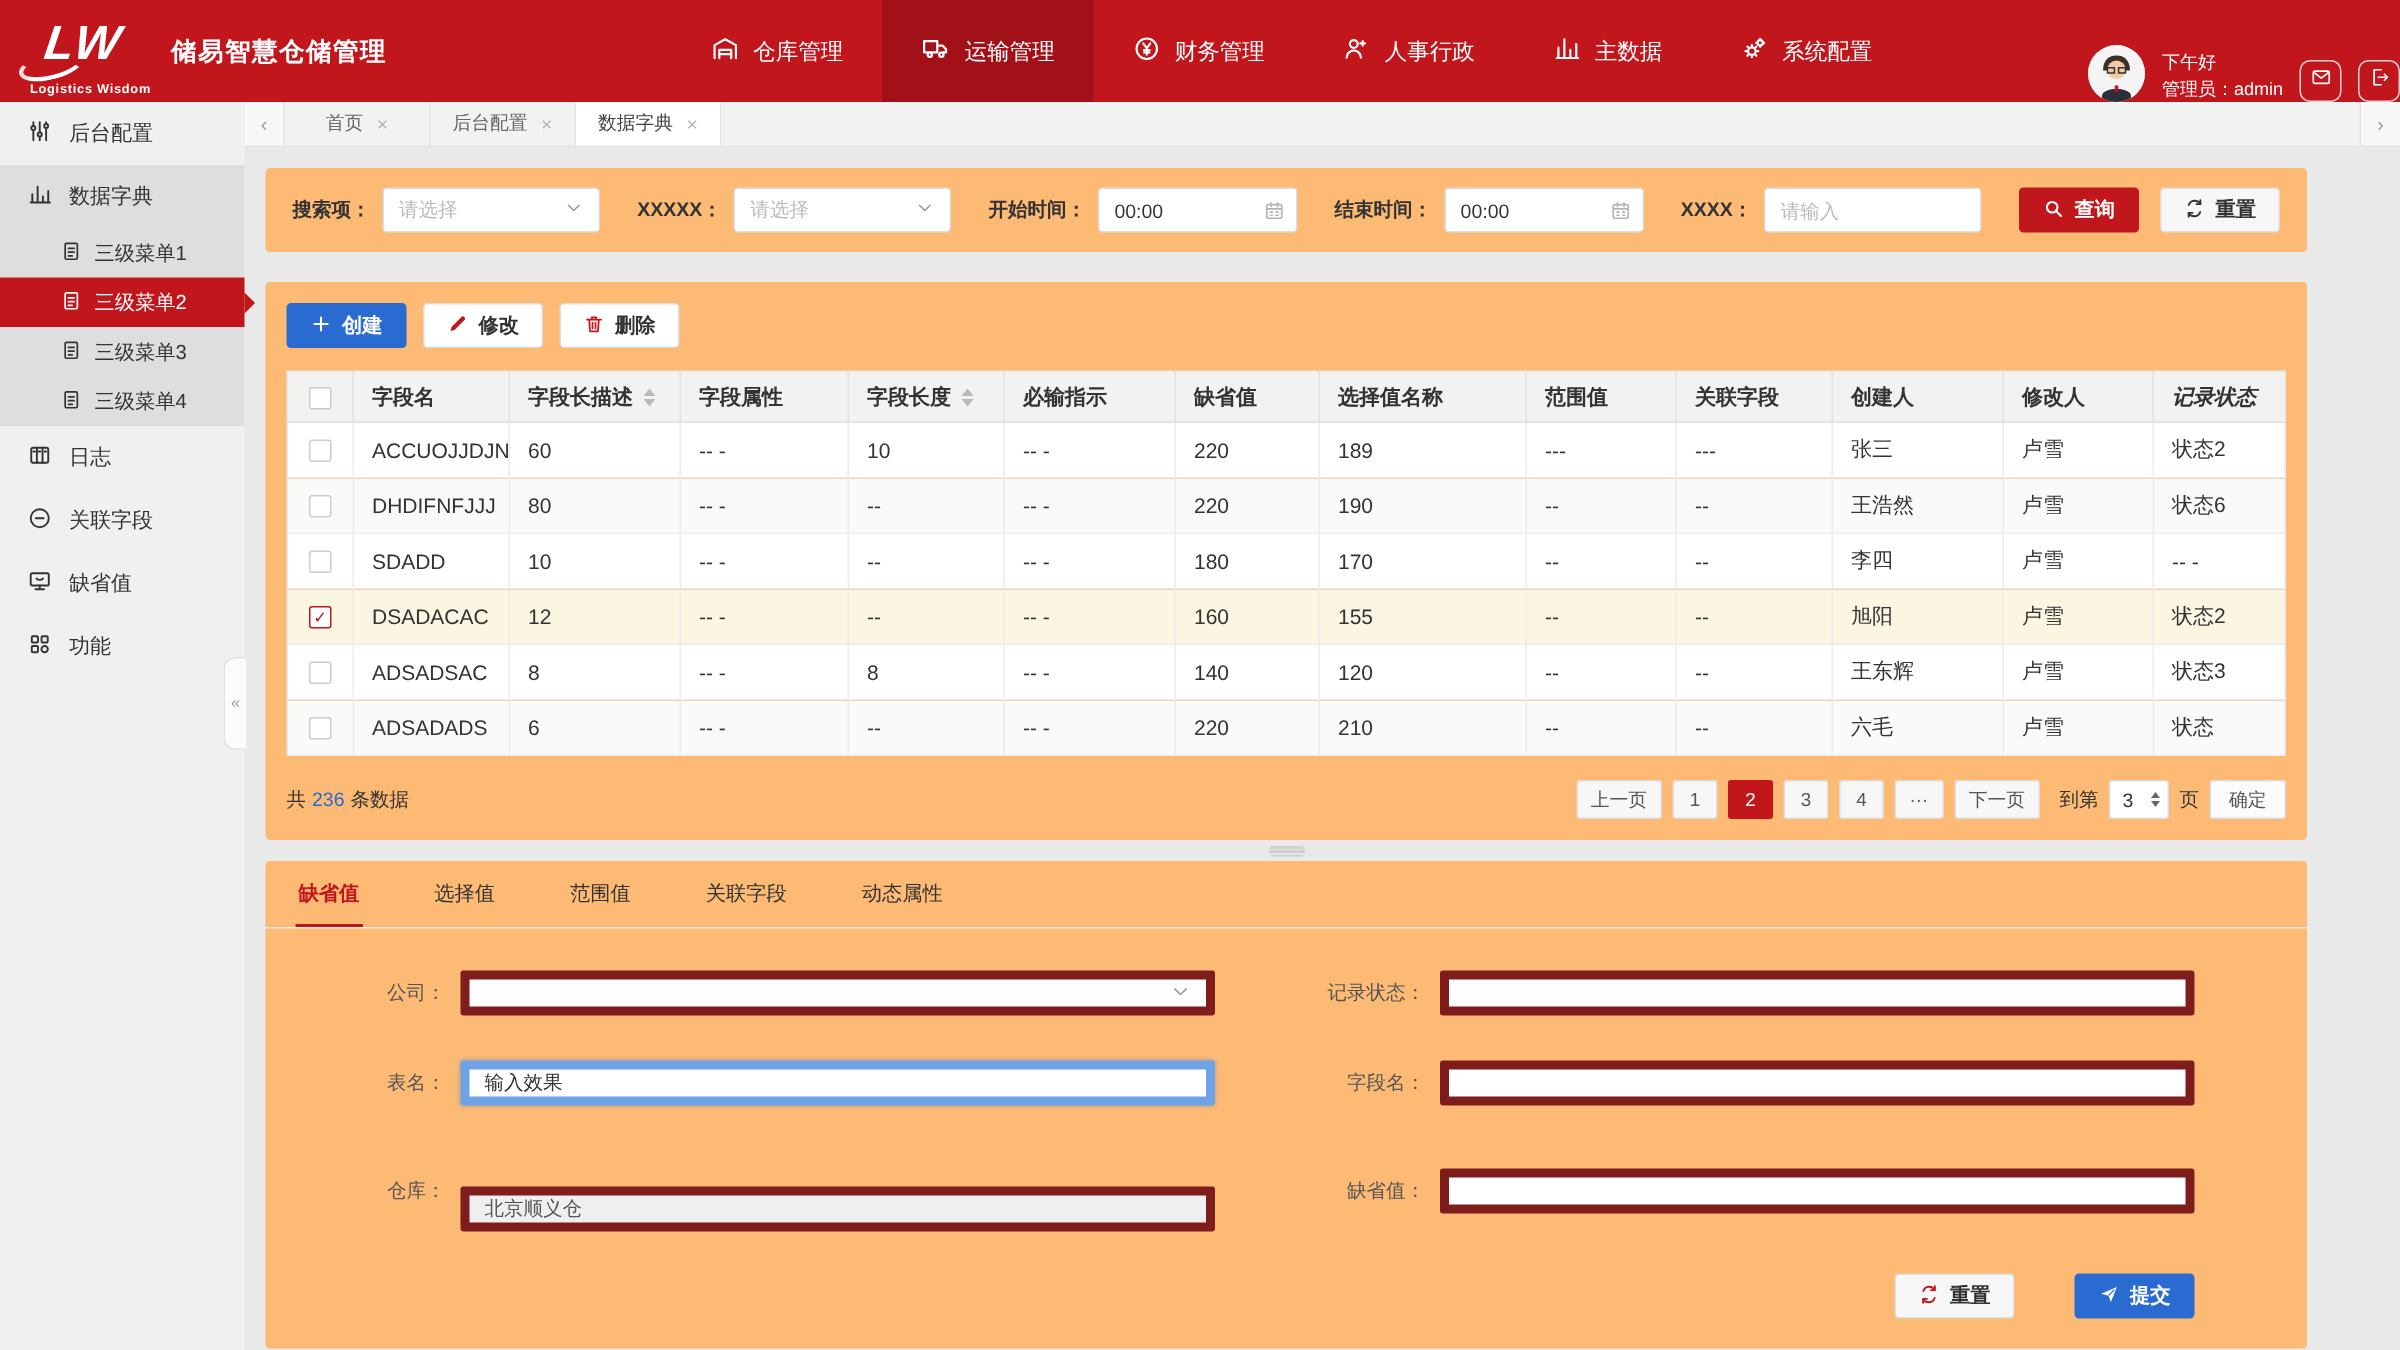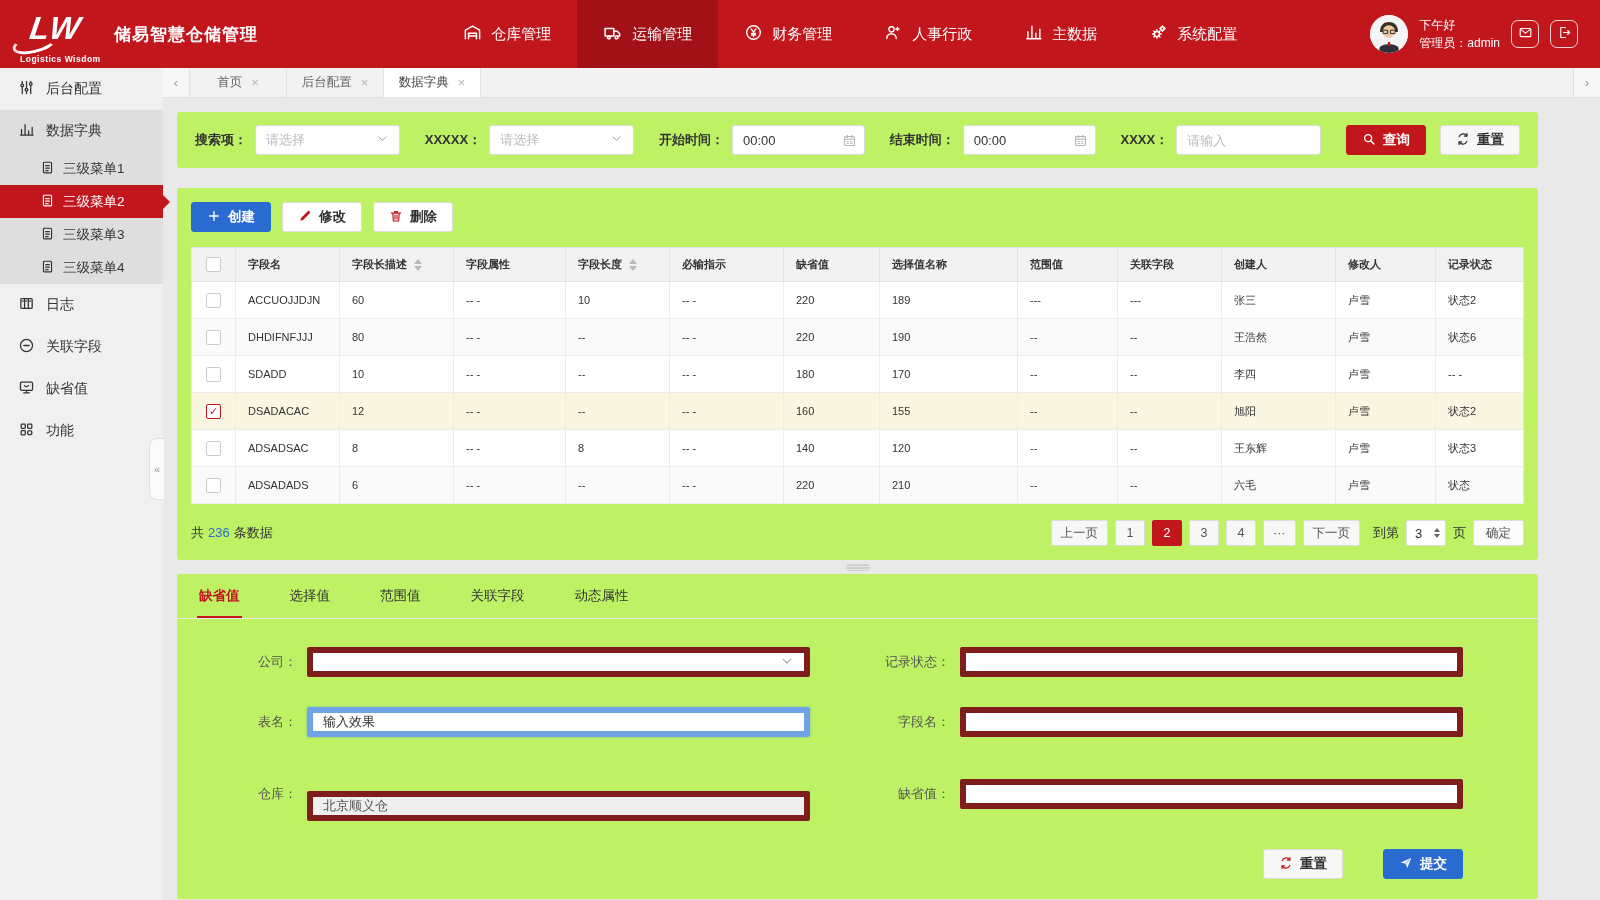--- a/index.html
+++ b/index.html
@@ -11,21 +11,21 @@
   .hdr { height:68px; background:#c2161d; color:#fff; display:flex; align-items:stretch; flex-shrink:0; }
   .logo-area { flex:0 0 330px; display:flex; align-items:center; gap:16px; padding-left:20px; }
   .logo-mark { position:relative; width:78px; height:44px; }
   .lm-swoosh { position:absolute; left:-8px; bottom:3px; width:44px; height:18px; border:3px solid transparent; border-bottom-color:#fff; border-left-color:rgba(255,255,255,.85); border-radius:50%; transform:rotate(-14deg); }
   .lm-text { position:absolute; left:10px; top:-2px; font-style:italic; font-weight:bold; font-size:32px; transform:skewX(-8deg); letter-spacing:2px; }
   .logo-sub { position:absolute; left:0px; bottom:-8px; font-size:8.5px; letter-spacing:.5px; white-space:nowrap; font-weight:bold; }
   .app-title { font-size:17px; font-weight:bold; letter-spacing:1px; }
   .main-nav { flex:1; display:flex; justify-content:center; align-items:stretch; }
   .nav-item { display:flex; align-items:center; gap:9px; padding:0 26px; font-size:15px; cursor:pointer; white-space:nowrap; }
   .nav-item.active { background:#a21117; }
-  .hdr-right { display:flex; align-items:center; gap:11px; padding-right:22px; }
+  .hdr-right { display:flex; align-items:flex-end; gap:11px; }
   .avatar { width:38px; height:38px; border-radius:50%; overflow:hidden; background:#fff; flex-shrink:0; }
   .usr { font-size:12px; line-height:1.5; white-space:nowrap; }
   .hbtn { width:28px; height:28px; border:1px solid rgba(255,255,255,.8); border-radius:7px; display:flex; align-items:center; justify-content:center; cursor:pointer; }
   .ic { fill:none; stroke:currentColor; stroke-width:1.8; stroke-linecap:round; stroke-linejoin:round; }
 
   
   .main { flex:1; display:flex; min-height:0; }
   aside { width:163px; background:#f0f0f0; flex-shrink:0; position:relative; z-index:3; }
   .side-item { height:42px; display:flex; align-items:center; gap:11px; padding-left:18px; font-size:14px; color:#333; cursor:pointer; }
   .menu-group { background:#dedede; }
@@ -39,41 +39,41 @@
   .tabbar { height:30px; background:#efefef; border-bottom:1px solid #e2e2e2; display:flex; align-items:stretch; flex-shrink:0; }
   .tb-arrow { width:27px; display:flex; align-items:center; justify-content:center; color:#999; background:#f7f7f7; border-right:1px solid #e2e2e2; font-size:13px; cursor:pointer; }
   .tb-arrow.right { border-right:none; border-left:1px solid #e2e2e2; }
   .tab { width:97px; display:flex; align-items:center; justify-content:center; gap:9px; font-size:12.5px; color:#666; background:#f2f2f2; border-right:1px solid #e4e4e4; cursor:pointer; }
   .tab .x { color:#b5b5b5; font-size:13px; }
   .tab.active { background:#fff; color:#444; }
   .tab-spacer { flex:1; background:#f2f2f2; }
 
   
   .scroll { flex:1; padding:14px 62px 0 14px; overflow:hidden; }
-  .card { background:#bef264; border-radius:3px; }
+  .card { background:#fdba74; border-radius:3px; }
 
   .filter-card { height:56px; display:flex; align-items:center; justify-content:space-between; padding:0 18px; }
   .f-group { display:flex; align-items:center; }
   .f-label { font-size:13px; font-weight:bold; color:#333; margin-right:8px; white-space:nowrap; }
   .sel { width:145px; height:30px; border:1px solid #ddd; border-radius:3px; display:flex; align-items:center; justify-content:space-between; padding:0 10px; font-size:13px; color:#bbb; cursor:pointer; background:#fff; }
   .sel .chev { color:#999; }
   .inp-wrap { position:relative; display:flex; align-items:center; }
   .inp { height:30px; border:1px solid #ddd; border-radius:3px; padding:0 10px; font-size:13px; color:#333; font-family:inherit; background:#fff; }
   .inp::placeholder { color:#bbb; }
   .time { width:133px; padding-right:30px; }
   .cal { position:absolute; right:8px; color:#b5b5b5; pointer-events:none; display:flex; }
   .xinp { width:145px; }
   .btn { height:30px; border:1px solid #ddd; border-radius:3px; background:#f7f7f7; display:inline-flex; align-items:center; justify-content:center; gap:7px; font-size:13.5px; font-weight:bold; color:#333; cursor:pointer; padding:0 15px; }
   .btn.red { background:#c2161d; border-color:#c2161d; color:#fff; }
   .btn.blue { background:#2a6bd2; border-color:#2a6bd2; color:#fff; }
   .btn.plain { background:#fff; }
 
   .table-card { margin-top:20px; padding:14px 14px 14px; }
   .toolbar { display:flex; gap:11px; }
-  table { width:100%; border-collapse:collapse; table-layout:fixed; font-size:11px; color:#333; margin-top:15px; border:1px solid #e6e6e6; }
+  table { width:100%; border-collapse:collapse; table-layout:fixed; font-size:14px; color:#333; margin-top:15px; border:1px solid #e6e6e6; }
   th { background:#f2f2f2; font-weight:bold; height:34px; text-align:left; padding:0 12px; border-right:1px solid #e2e2e2; border-bottom:1px solid #e2e2e2; white-space:nowrap; overflow:hidden; }
   td { height:37px; padding:0 12px; border-right:1px solid #ececec; border-bottom:1px solid #ececec; white-space:nowrap; overflow:hidden; background:#fff; }
   tr.alt td { background:#fafafa; }
   tr.hl td { background:#fbf6e2; }
   .c-cb { text-align:center; padding:0; }
   .cb { width:15px; height:15px; border:1px solid #ccc; border-radius:2px; background:#fff; display:inline-flex; align-items:center; justify-content:center; vertical-align:middle; cursor:pointer; }
   .cb.checked { border-color:#c2161d; color:#c2161d; font-size:11px; font-weight:bold; }
   .cb.checked::after { content:"✓"; }
   .sort { display:inline-flex; flex-direction:column; margin-left:7px; vertical-align:middle; gap:2px; }
   .sort i { width:0; height:0; border-left:4px solid transparent; border-right:4px solid transparent; }
@@ -433,21 +433,21 @@
                       <i class="up"></i>
                       <i class="dn"></i>
                     </span></th>
                 <th><span>必输指示</span></th>
                 <th><span>缺省值</span></th>
                 <th><span>选择值名称</span></th>
                 <th><span>范围值</span></th>
                 <th><span>关联字段</span></th>
                 <th><span>创建人</span></th>
                 <th><span>修改人</span></th>
-                <th style="border-right:none;"><span>记录状态</span></th>
+                <th style="border-right:none;font-style:italic;"><span>记录状态</span></th>
               </tr>
             </thead>
             <tbody>
               <tr>
                 <td class="c-cb"><span class="cb"></span></td>
                 <td>ACCUOJJDJN</td>
                 <td>60</td>
                 <td>-- -</td>
                 <td>10</td>
                 <td>-- -</td>

